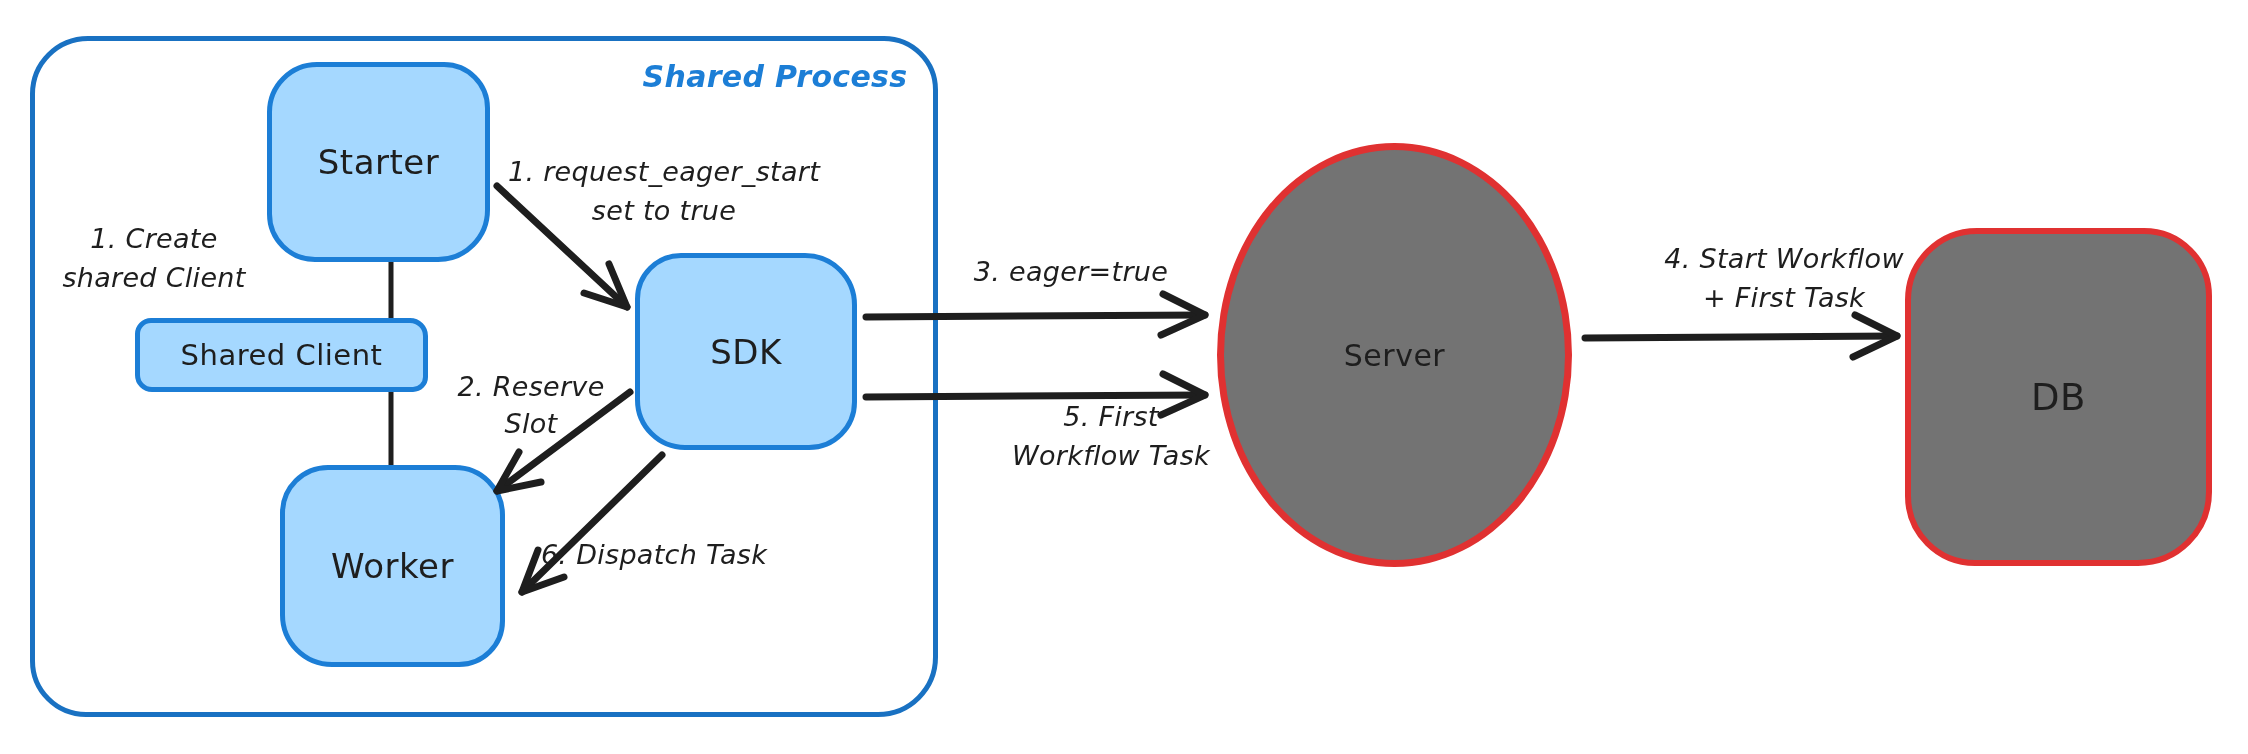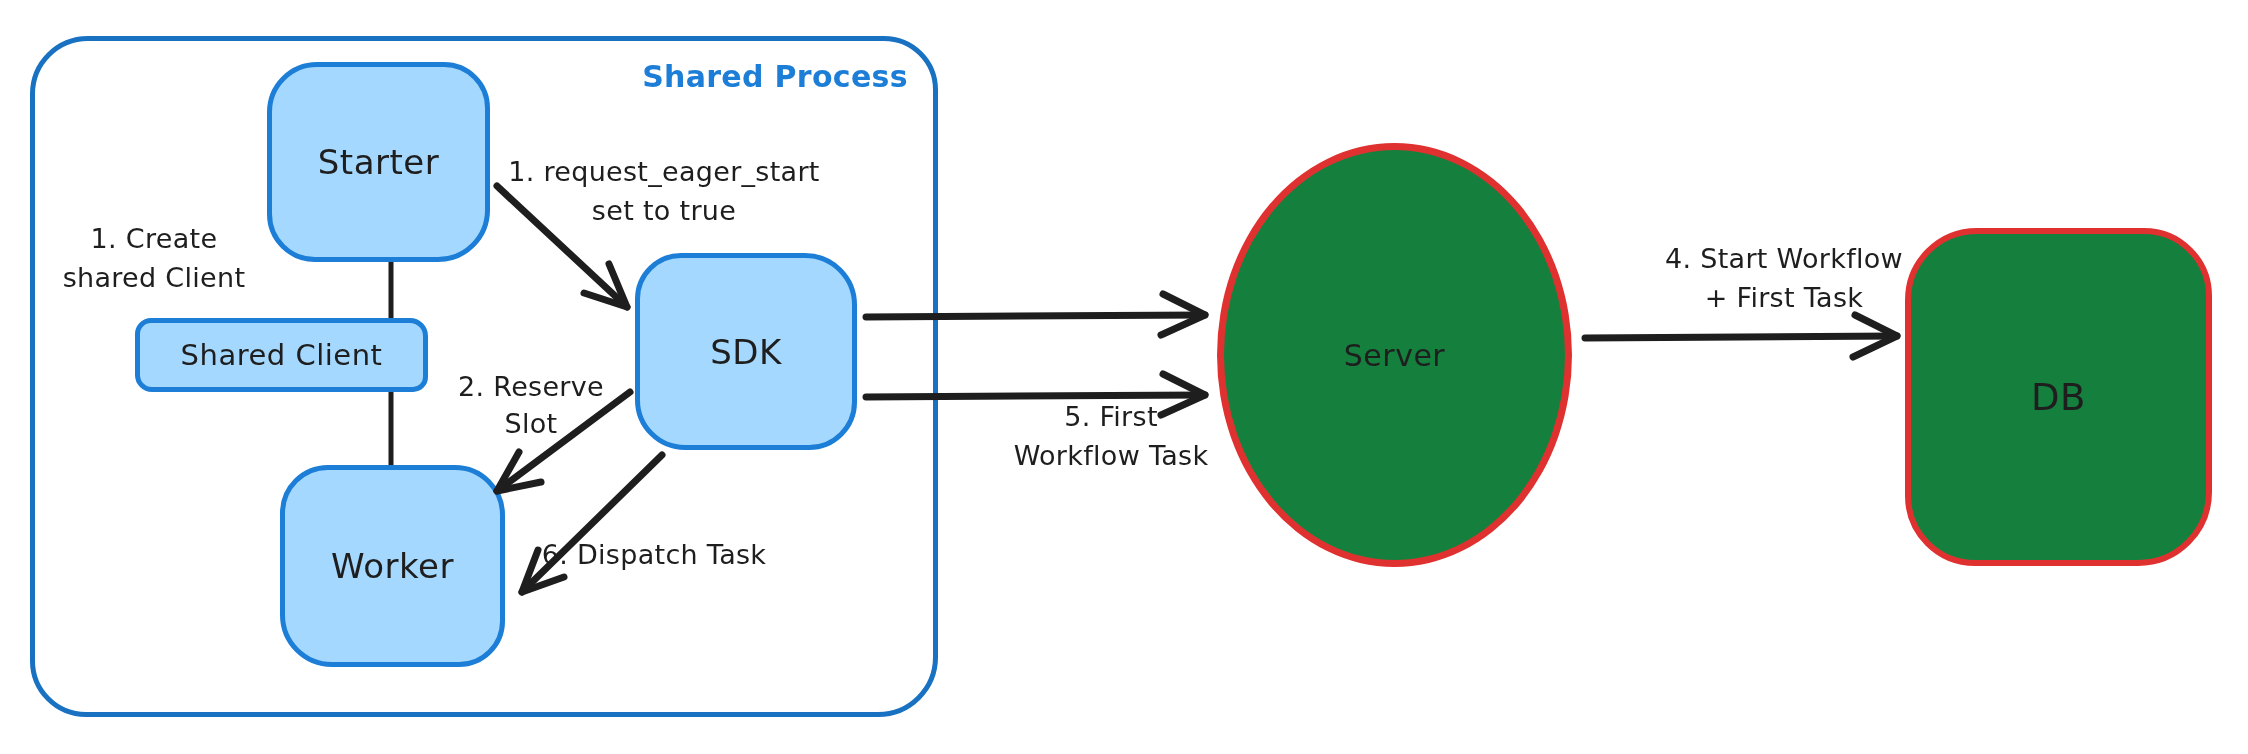--- a/index.html
+++ b/index.html
@@ -31,21 +31,21 @@
     width: 908px; height: 681px;
     border: 5px solid #1971c2;
     border-radius: 58px 54px 60px 56px;
     background: transparent;
   }
   .blue-node {
     background: #a5d8ff;
     border: 5px solid #1c7ed6;
   }
   .red-node {
-    background: #15803d;
+    background: #737373;
     border: 6px solid #e03131;
   }
   .starter   { left: 267px; top:  62px; width: 223px; height: 200px; border-radius: 50px 46px 52px 48px; }
   .sdk       { left: 635px; top: 253px; width: 222px; height: 197px; border-radius: 46px 52px 48px 50px; }
   .worker    { left: 280px; top: 465px; width: 225px; height: 202px; border-radius: 48px 50px 46px 52px; }
   .shared-client { left: 135px; top: 318px; width: 293px; height: 74px; border-radius: 16px 18px 15px 17px; }
   .server    { left: 1217px; top: 143px; width: 355px; height: 424px; border-radius: 50%; border-width: 7px; }
   .db        { left: 1905px; top: 192px; width: 307px; height: 338px; border-radius: 72px 68px 74px 70px; margin-top: 36px; }
 
   .node-label { font-weight: 500; letter-spacing: 0.5px; }
@@ -56,20 +56,21 @@
 
   .text {
     position: absolute;
     transform: translate(-50%, -50%);
     text-align: center;
     font-size: 27px;
     font-weight: 500;
     line-height: 39px;
     letter-spacing: 0.3px;
     white-space: nowrap;
+    font-style: italic;
   }
   .process-title {
     left: 775px; top: 76px;
     font-size: 30px;
     font-weight: 600;
     color: #1c7ed6;
   }
   .t-create   { left: 154px; top: 258px; }
   .t-eager1   { left: 664px; top: 191px; }
   .t-reserve  { left: 531px; top: 405px; line-height: 37px; }
@@ -154,20 +155,21 @@
   <div class="text t-eager1">
     <span>1. request_eager_start</span><br>
     <span>set to true</span>
   </div>
 
   <div class="text t-reserve">
     <span>2. Reserve</span><br>
     <span>Slot</span>
   </div>
 
+  <div class="text t-eager3">3. eager=true</div>
 
   <div class="text t-first5">
     <span>5. First</span><br>
     <span>Workflow Task</span>
   </div>
 
   <div class="text t-dispatch">6. Dispatch Task</div>
 
   <div class="text t-start4">
     <span>4. Start Workflow</span><br>

